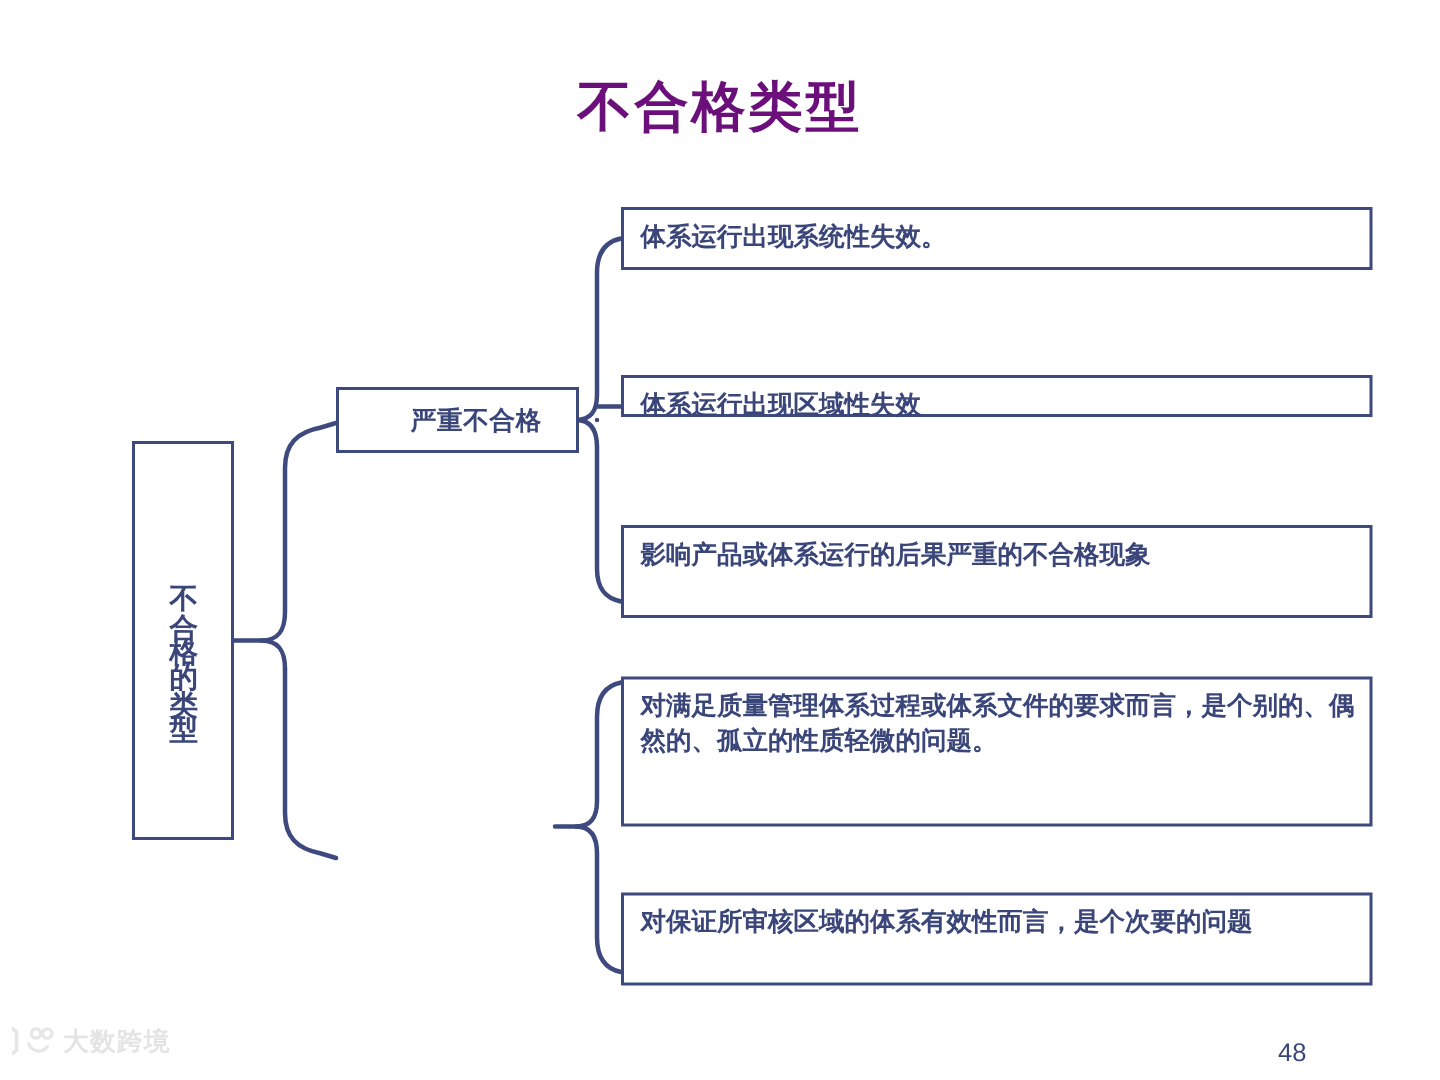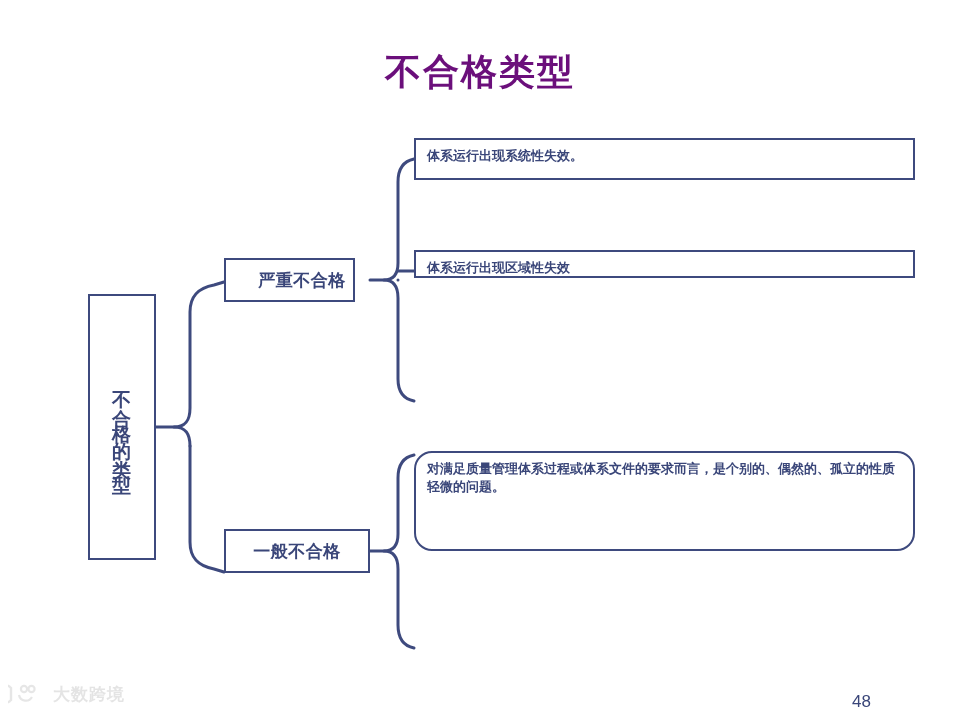--- a/index.html
+++ b/index.html
@@ -88,45 +88,45 @@
   .cat-node {
     display: flex;
     align-items: center;
     justify-content: center;
     font-size: 17px;
     letter-spacing: 0.5px;
   }
   #cat-node-0 {
     left: 224px;
     top: 258px;
-    width: 131px;
+    width: 162px;
     height: 44px;
     padding-left: 25px;
   }
   #cat-node-1 {
     left: 224px;
     top: 529px;
     width: 146px;
     height: 44px;
   }
 
   
   .detail-node {
     left: 414px;
     width: 501px;
     display: flex;
     align-items: flex-start;
     padding: 7px 9px 7px 11px;
-    font-size: 13px;
+    font-size: 17px;
     line-height: 1.36;
   }
   #detail-node-0 { top: 138px; height: 42px; }
   #detail-node-1 { top: 250px; height: 28px; }
   #detail-node-2 { top: 350px; height: 62px; }
-  #detail-node-3 { top: 451px; height: 100px; border-radius: 18px; }
+  #detail-node-3 { top: 451px; height: 100px; }
   #detail-node-4 { top: 595px; height: 62px; }
 
   .detail-text {
     display: block;
     width: 100%;
   }
 
   
   #page-number {
     position: absolute;
@@ -138,21 +138,21 @@
     margin-top: 16px;
   }
 
   
   #watermark {
     position: absolute;
     left: 8px;
     top: 682px;
     display: flex;
     align-items: center;
-    gap: 17px;
+    gap: 6px;
     opacity: 0.9;
   }
   #watermark .wm-icon {
     width: 28px;
     height: 24px;
     position: relative;
   }
   #watermark .wm-text {
     font-size: 17px;
     font-weight: bold;
@@ -222,32 +222,35 @@
     </g>
   </svg>
 
   <div class="node" id="root-node">
     <span class="vtext">不合格的类型</span>
   </div>
 
   <div class="node cat-node" id="cat-node-0">
     <span>严重不合格</span>
   </div>
-  <div class="node cat-node" id="cat-node-1">
-    <span>一般不合格</span>
-  </div>
 
   <div class="node detail-node" id="detail-node-0">
     <span class="detail-text">体系运行出现系统性失效。</span>
   </div>
   <div class="node detail-node" id="detail-node-1">
     <span class="detail-text">体系运行出现区域性失效</span>
   </div>
+  <div class="node detail-node" id="detail-node-2">
+    <span class="detail-text">影响产品或体系运行的后果严重的不合格现象</span>
+  </div>
   <div class="node detail-node" id="detail-node-3">
     <span class="detail-text">对满足质量管理体系过程或体系文件的要求而言，是个别的、偶然的、孤立的性质轻微的问题。</span>
+  </div>
+  <div class="node detail-node" id="detail-node-4">
+    <span class="detail-text">对保证所审核区域的体系有效性而言，是个次要的问题</span>
   </div>
 
   <div id="page-number">48</div>
 
   <div id="watermark">
     <span class="wm-icon">
       <svg viewBox="0 0 28 24" width="28" height="24" xmlns="http://www.w3.org/2000/svg">
         <path d="M3 6 A9 9 0 1 0 3 18 L3 6 Z" fill="none" stroke="#E4E4E4" stroke-width="2.4"></path>
         <circle cx="16" cy="7" r="3.1" fill="none" stroke="#E4E4E4" stroke-width="2.2"></circle>
         <circle cx="23.5" cy="7" r="3.1" fill="none" stroke="#E4E4E4" stroke-width="2.2"></circle>

